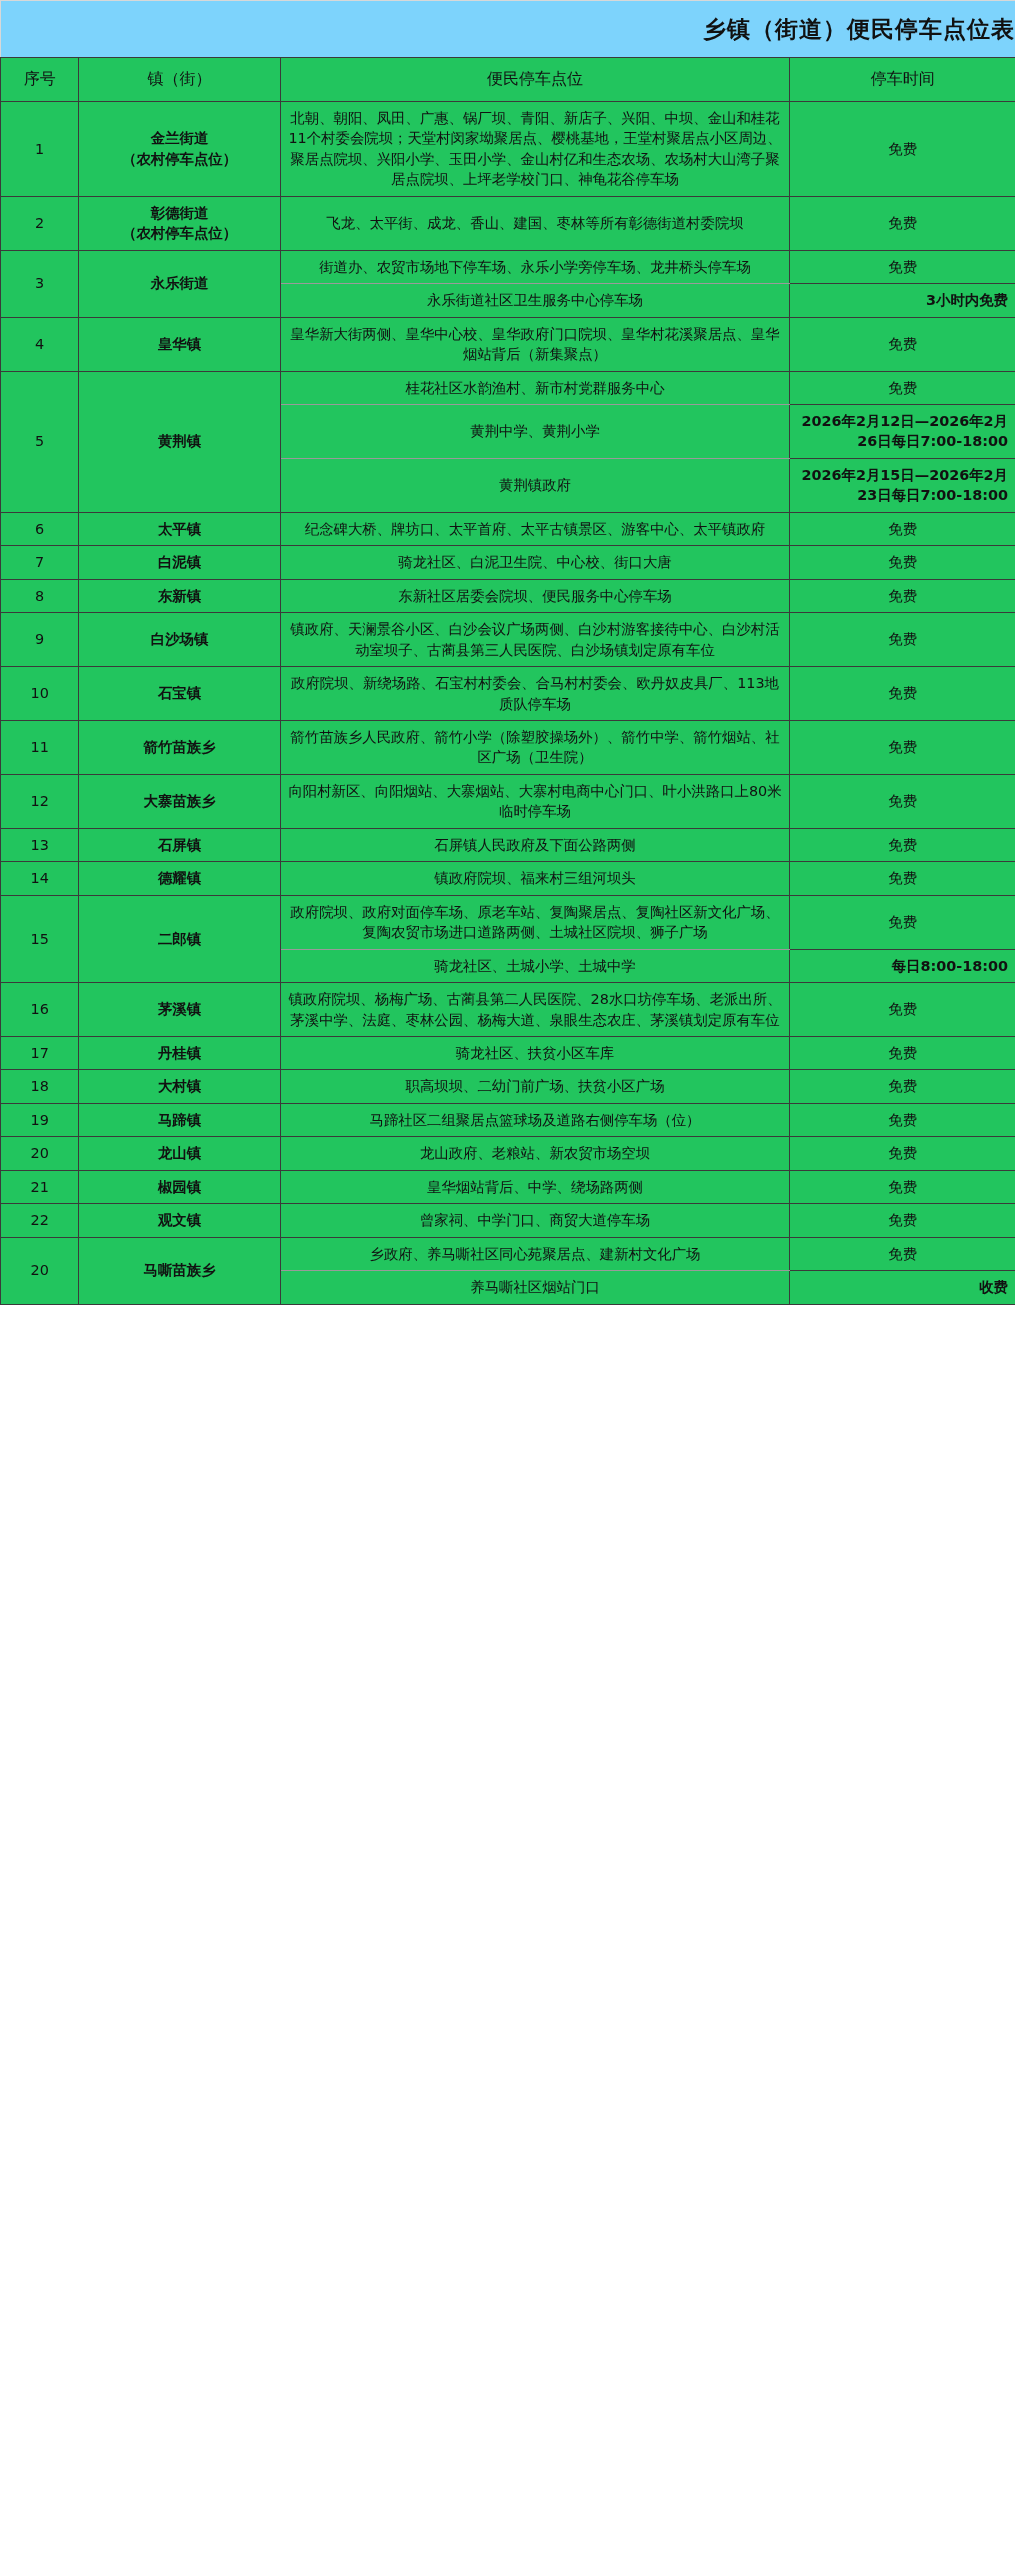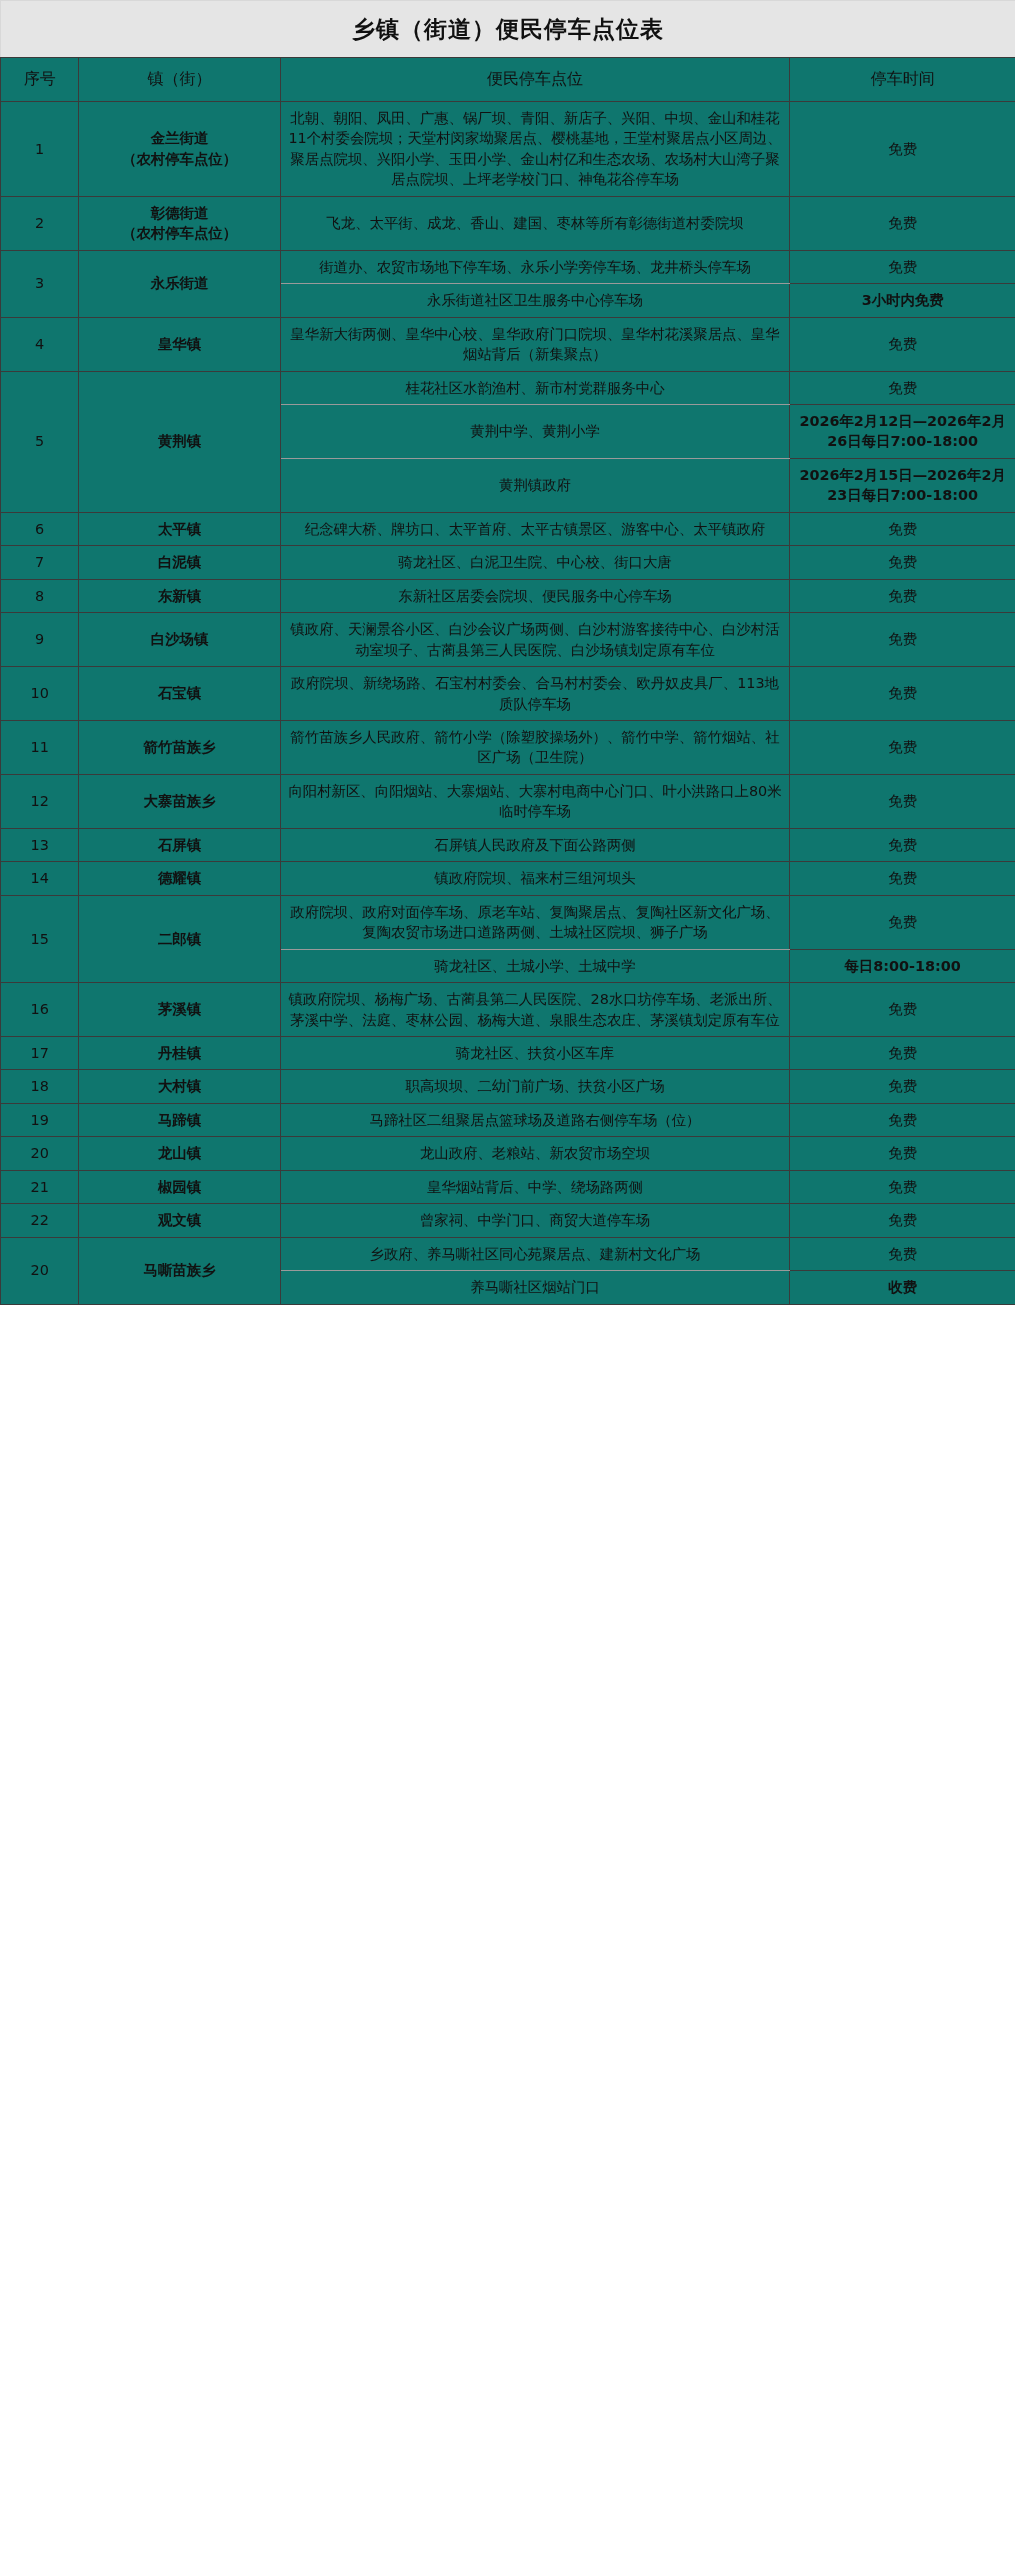--- a/index.html
+++ b/index.html
@@ -18,34 +18,34 @@
     box-sizing: border-box;
     background: #ffffff;
     padding: 0;
   }
   .title-band {
     border: 1px solid #d8d8d8;
     border-bottom: none;
     height: 56px;
     display: flex;
     align-items: center;
-    justify-content: center;
-    background: #e5e5e5;
+    justify-content: flex-end;
+    background: #7dd3fc;
   }
   .title-band .title-text {
     font-size: 23px;
     font-weight: 700;
     letter-spacing: 1px;
     color: #111111;
   }
   table.ptable {
     border-collapse: collapse;
     width: 100%;
     table-layout: fixed;
-    background: #0f766e;
+    background: #22c55e;
   }
   table.ptable td, table.ptable th {
     border: 1px solid #3a3a3a;
     vertical-align: middle;
     text-align: center;
     padding: 6px 7px;
     font-size: 14.4px;
     line-height: 1.42;
     color: #111111;
     word-break: break-all;
@@ -59,21 +59,21 @@
   }
   col.c-no     { width: 58px; }
   col.c-town   { width: 149px; }
   col.c-spot   { width: 377px; }
   col.c-time   { width: 167px; }
 
   td.no-cell   { font-size: 14px; }
   td.town-cell { font-size: 15px; line-height: 1.35; }
   td.spot-cell { text-align: center; }
   td.time-cell { font-size: 14.4px; }
-  td.time-cell.bold { font-weight: 700; }
+  td.time-cell.bold { font-weight: 700; text-align: right; }
   td.spot-cell.inner-top { border-bottom: 1px solid #9a9a9a; margin-top: 21px; }
   .town-sub { display: block; font-weight: bold; }
 </style>
 </head>
 <body>
 
 <div class="sheet">
 
   <div class="title-band">
     <div class="title-text">乡镇（街道）便民停车点位表</div>

